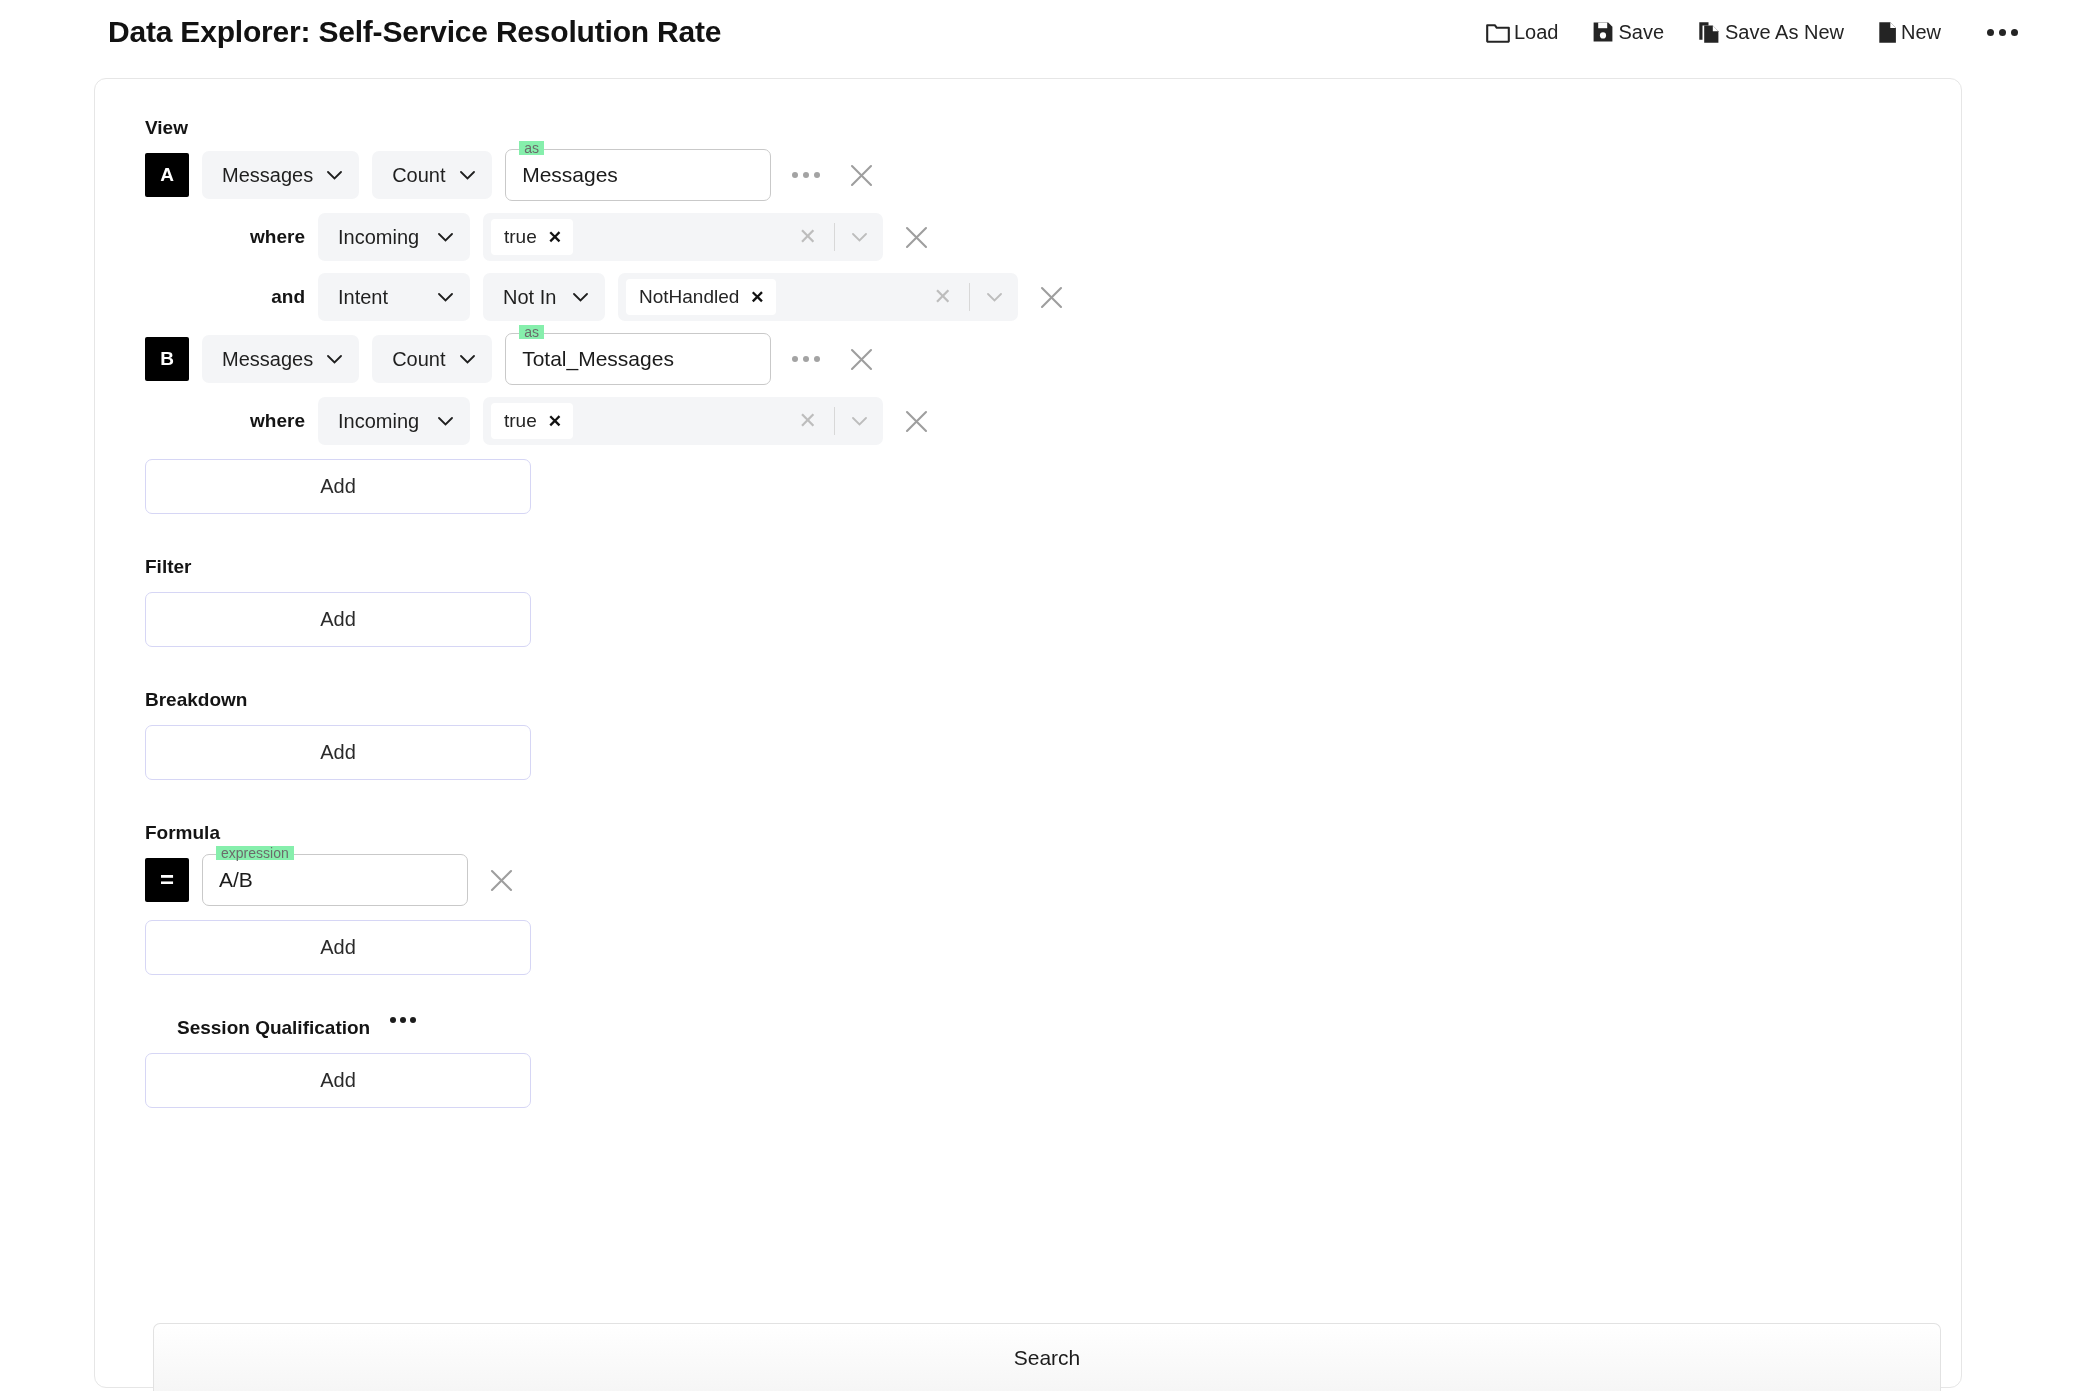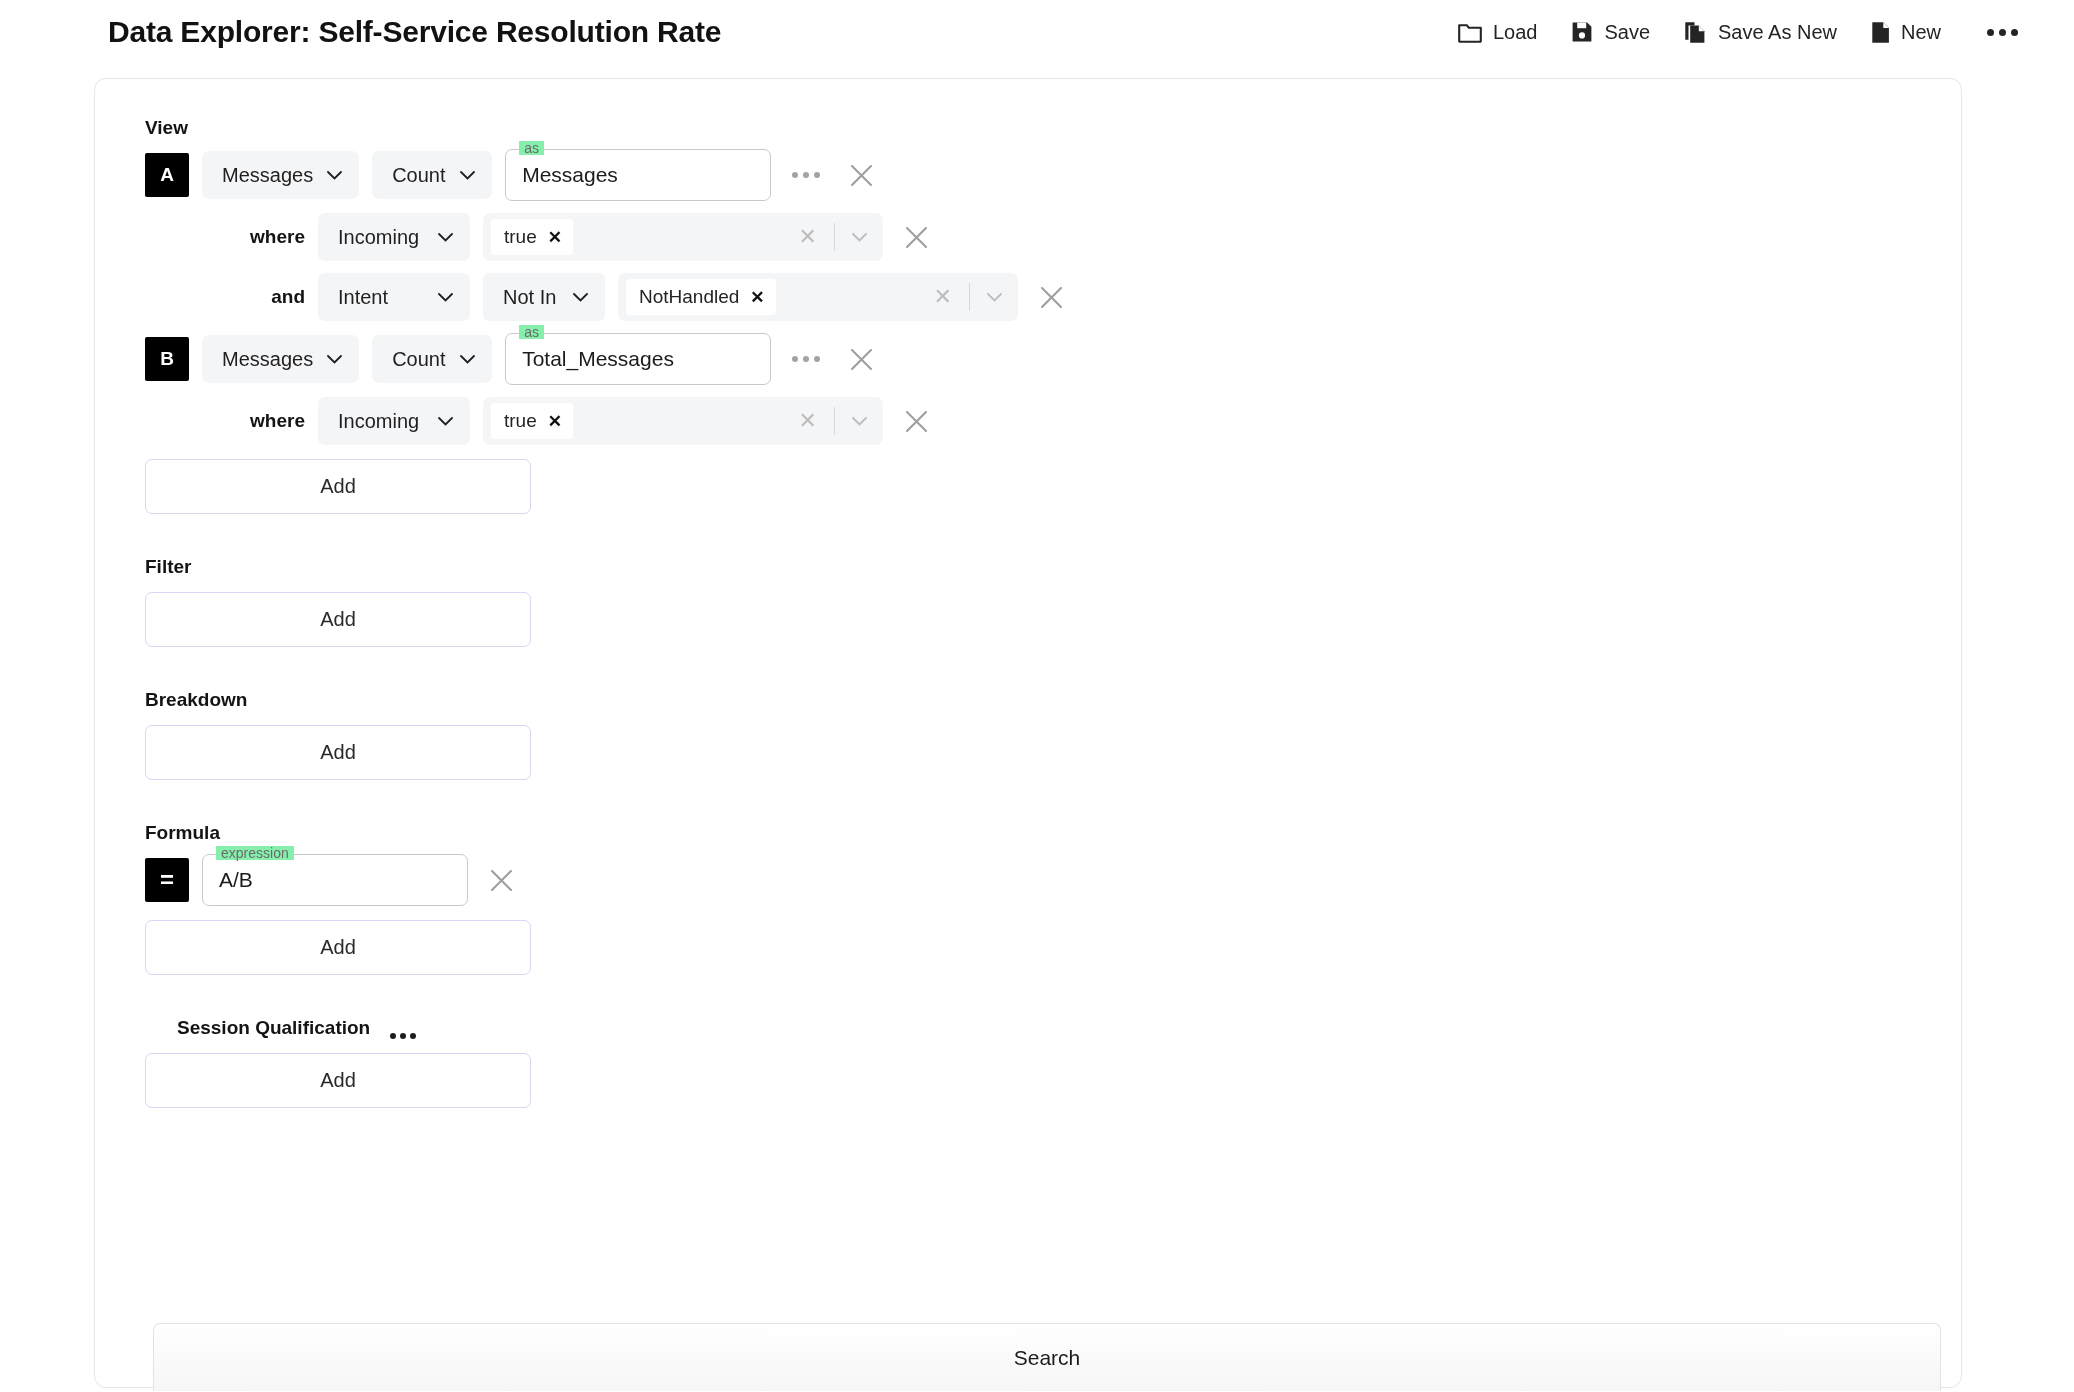--- a/index.html
+++ b/index.html
@@ -29,21 +29,21 @@
   }
   .toolbar {
     margin-left: auto;
     display: flex;
     align-items: center;
     gap: 30px;
   }
   .tool-btn {
     display: flex;
     align-items: center;
-    gap: 11px;
+    gap: 4px;
     font-size: 20px;
     color: #242424;
     cursor: pointer;
     background: none;
     border: none;
     font-family: inherit;
     padding: 4px 2px;
   }
   .tool-btn .ico { display: flex; align-items: center; }
   .dots-btn {
@@ -69,21 +69,21 @@
   }
   .card-body { padding: 0 0 0 38px; }
 
   .section-label {
     font-size: 19px;
     font-weight: 700;
     color: #141414;
     margin: 0 0 10px 12px;
   }
   .section-label.with-dots {
-    display: flex; align-items: flex-end; gap: 20px; margin-left: 44px;
+    display: flex; align-items: flex-start; gap: 20px; margin-left: 44px;
   }
   .mini-dots { display: flex; align-items: center; gap: 4px; }
   .mini-dots i {
     width: 6px; height: 6px; border-radius: 50%;
     background: #1c1c1c; display: block;
   }
 
   
   .row {
     display: flex;

